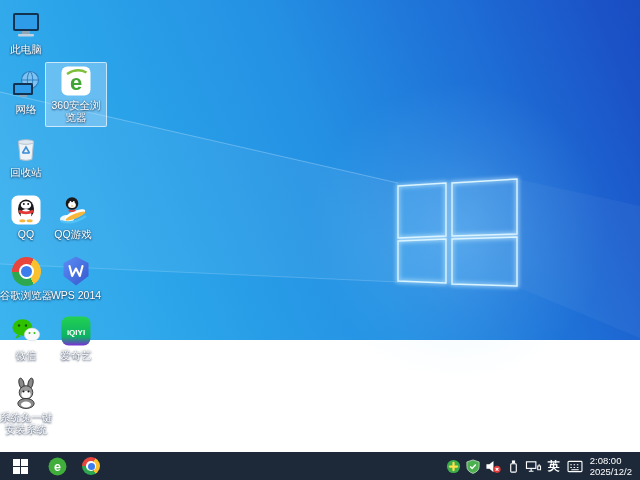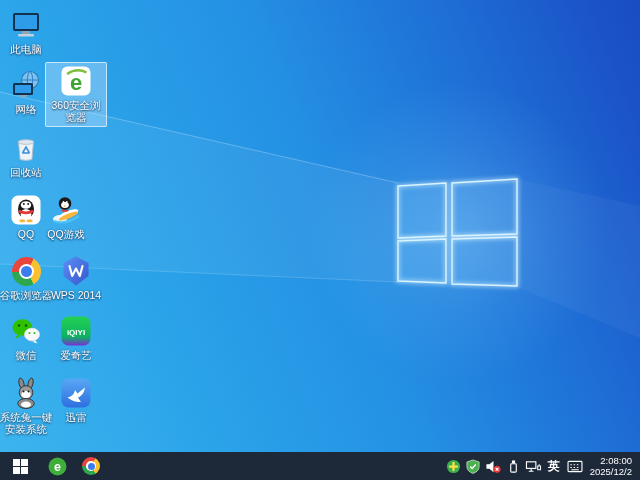--- a/index.html
+++ b/index.html
@@ -3,21 +3,21 @@
 <meta charset="utf-8">
 <style>
   html,body{margin:0;padding:0}
   body{
     width:640px;height:480px;overflow:hidden;position:relative;
     font-family:"Liberation Sans","DejaVu Sans",sans-serif;
     -webkit-font-smoothing:antialiased;
   }
   
   .desktop{
-    position:absolute;left:0;top:0;width:640px;height:452px;
+    position:absolute;left:0;top:0;width:640px;height:340px;
     background:linear-gradient(68deg,#3cb4ee 0%,#2aa2e9 28%,#2490e3 52%,#1e6ed6 76%,#1b53c7 94%,#194dc2 100%);
   }
   .wallfx{position:absolute;left:0;top:0;pointer-events:none}
   
   .cell{
     position:absolute;width:60px;padding:2px 0 3px;text-align:center;
     border:1px solid transparent;border-radius:2px;cursor:default;
   }
   .cell.sel{background:rgba(200,232,255,.38);border-color:rgba(255,255,255,.65)}
   .ic{width:32px;height:32px;margin:0 auto;display:flex;align-items:center;justify-content:center}
@@ -40,21 +40,21 @@
   .taskbar{
     position:absolute;left:0;bottom:0;width:640px;height:28px;background:#1d2939;
     display:flex;align-items:center;z-index:5;
   }
   .tb-btn{height:28px;display:flex;align-items:center;justify-content:center;cursor:pointer}
   .tb-start{width:40px}
   .tb-app{width:34px}
   .tb-right{margin-left:auto;display:flex;align-items:center;height:28px;padding-right:6px}
   .tray-ic{width:17px;height:28px;display:flex;align-items:center;justify-content:center;cursor:pointer;margin-left:3px}
   .ime{color:#fff;font-size:12px;font-weight:bold;padding:0 4px;margin-left:2px;cursor:pointer}
-  .clock{margin-left:6px;text-align:right;color:#fff;font-size:9.5px;line-height:11px;cursor:pointer;padding-right:2px}
+  .clock{margin-left:6px;text-align:left;color:#fff;font-size:9.5px;line-height:11px;cursor:pointer;padding-right:2px}
 </style>
 </head>
 <body>
 
 <div class="desktop">
   <svg class="wallfx" width="640" height="452" viewBox="0 0 640 452">
     <defs>
       <radialGradient id="glow" cx="50%" cy="50%" r="50%">
         <stop offset="0%" stop-color="#9fdcff" stop-opacity="0.28"></stop>
         <stop offset="55%" stop-color="#9fdcff" stop-opacity="0.10"></stop>
@@ -149,21 +149,21 @@
           <circle cx="18.2" cy="10" r="1" fill="#1a1a1a"></circle>
         <ellipse cx="16" cy="20.5" rx="5.4" ry="5.6" fill="#fff"></ellipse>
         <path d="M9.5 15.8q6.5 3.4 13 0l1.3 2.4q-7.9 4.2-15.6 0z" fill="#e53935"></path>
         <ellipse cx="12.4" cy="26.8" rx="3" ry="1.5" fill="#f6b73c"></ellipse>
         <ellipse cx="19.6" cy="26.8" rx="3" ry="1.5" fill="#f6b73c"></ellipse>
       </svg>
     </div>
     <div class="lbl">QQ</div>
   </div>
 
-  <div class="cell" style="left:35px;top:191px">
+  <div class="cell" style="left:42px;top:191px">
     <div class="ic">
       <svg width="32" height="32" viewBox="0 0 32 32">
         <ellipse cx="10" cy="25" rx="7" ry="4" fill="#eaf6ff"></ellipse>
         <ellipse cx="18" cy="20.5" rx="11" ry="3.4" transform="rotate(-22 18 20.5)" fill="#fff"></ellipse>
         <ellipse cx="18.5" cy="22" rx="10.5" ry="2.4" transform="rotate(-22 18.5 22)" fill="#f6b73c"></ellipse>
         <path d="M4 27q11 4.5 25-5" stroke="#4fc3f7" stroke-width="2.2" fill="none"></path>
         <circle cx="15" cy="9.5" r="6.3" fill="#1a1a1a"></circle>
         <ellipse cx="15" cy="11" rx="3.9" ry="2.9" fill="#fff"></ellipse>
         <circle cx="13.5" cy="8" r="0.9" fill="#fff"></circle>
           <circle cx="16.8" cy="8" r="0.9" fill="#fff"></circle>
@@ -239,35 +239,20 @@
         <ellipse cx="16" cy="17.5" rx="4.6" ry="3.4" fill="#fff"></ellipse>
         <circle cx="13.5" cy="14.5" r="1" fill="#1a1a1a"></circle>
           <circle cx="18.5" cy="14.5" r="1" fill="#1a1a1a"></circle>
         <ellipse cx="16" cy="26.5" rx="8.2" ry="5" fill="#8b8b8b" stroke="#2f2f2f" stroke-width="0.9"></ellipse>
         <ellipse cx="16" cy="27.5" rx="5" ry="3" fill="#fff"></ellipse>
       </svg>
     </div>
     <div class="lbl">系统兔一键安装系统</div>
   </div>
 
-  <div class="cell" style="left:45px;top:374px">
-    <div class="ic">
-      <svg width="32" height="32" viewBox="0 0 32 32">
-        <defs>
-          <linearGradient id="gxl" x1="0" y1="0" x2="0" y2="1">
-            <stop offset="0" stop-color="#5aa7f5"></stop>
-              <stop offset="1" stop-color="#2e6fe0"></stop>
-          </linearGradient>
-        </defs>
-        <rect x="1.5" y="1.5" width="29" height="29" rx="7" fill="url(#gxl)"></rect>
-        <path d="M7.5 20.5c4.5-1 6.5-3 7.5-7.5l2.5 3.5 7.5-6c-1 5.5-3.2 8.3-7 10.2l3 4.3c-5 .3-9-1-13.5-4.5z" fill="#fff"></path>
-      </svg>
-    </div>
-    <div class="lbl">迅雷</div>
-  </div>
 </div>
 
 <div class="taskbar">
   <div class="tb-btn tb-start">
     <svg width="15" height="15" viewBox="0 0 15 15">
       <rect x="0" y="0" width="7" height="7" fill="#fff"></rect>
       <rect x="8" y="0" width="7" height="7" fill="#fff"></rect>
       <rect x="0" y="8" width="7" height="7" fill="#fff"></rect>
       <rect x="8" y="8" width="7" height="7" fill="#fff"></rect>
     </svg>

